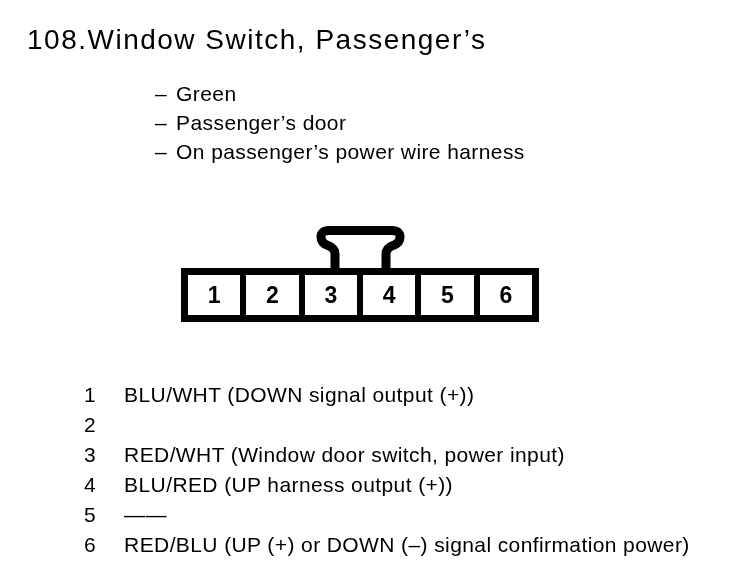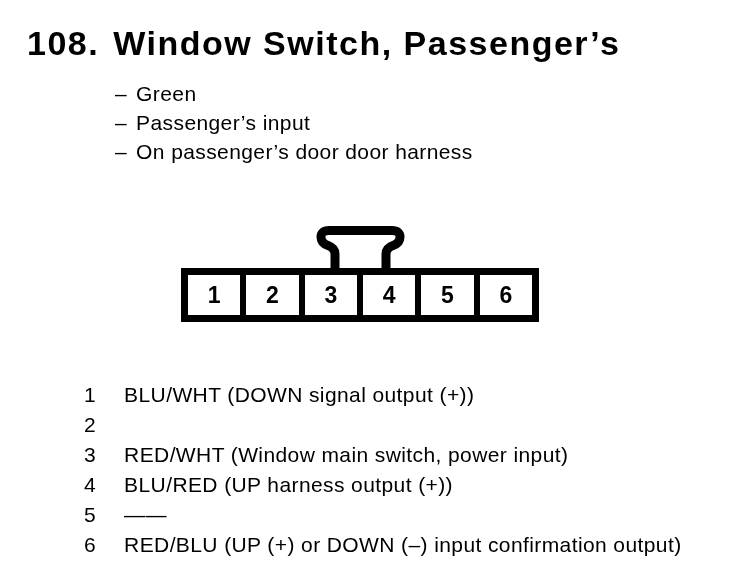--- a/index.html
+++ b/index.html
@@ -17,37 +17,37 @@
     overflow: hidden;
   }
 
   
   .heading {
     position: absolute;
     left: 27px;
     top: 24px;
     display: flex;
     align-items: baseline;
-    font-weight: bold;
-    font-size: 34px;
+    font-weight: normal;
+    font-size: 28px;
     letter-spacing: 1.5px;
     white-space: nowrap;
   }
-  .heading .h-title { margin-left: 14px; }
+  .heading .h-title { }
 
   
   .details {
     position: absolute;
     left: 115px;
     top: 79px;
     font-size: 21px;
     line-height: 29px;
     letter-spacing: 0.4px;
   }
-  .detail-row { white-space: nowrap; }
+  .detail-row { white-space: nowrap; margin-left: 40px; }
   .dash { margin-right: 9px; }
 
   
   .connector { position: absolute; left: 0; top: 0; }
   .tab-svg {
     position: absolute;
     left: 295px;
     top: 221px;
   }
   .conn-body {
@@ -93,24 +93,24 @@
   <div class="heading">
     <span class="h-num">108.</span>
     <span class="h-title">Window Switch, Passenger’s</span>
   </div>
 
   <div class="details">
     <div class="detail-row">
       <span class="dash">–</span><span>Green</span>
     </div>
     <div class="detail-row">
-      <span class="dash">–</span><span>Passenger’s input</span>
+      <span class="dash">–</span><span>Passenger’s door</span>
     </div>
     <div class="detail-row">
-      <span class="dash">–</span><span>On passenger’s door door harness</span>
+      <span class="dash">–</span><span>On passenger’s power wire harness</span>
     </div>
   </div>
 
   <div class="connector">
     <svg class="tab-svg" width="130" height="54" viewBox="295 221 130 54" aria-hidden="true">
       <path d="M 335 276 L 335 254 Q 335 248 328 245.5 Q 321 243 321 237 Q 321 230.5 329 230.5 L 392 230.5 Q 400 230.5 400 237 Q 400 243 393 245.5 Q 386 248 386 254 L 386 276 Z" fill="#ffffff" stroke="#000000" stroke-width="9" stroke-linejoin="round"></path>
     </svg>
     <div class="conn-body">
       <div class="pin-cell">1</div>
       <div class="pin-cell">2</div>
@@ -124,29 +124,29 @@
   <div class="pinout">
     <div class="pin-row">
       <span class="pin-num">1</span>
       <span class="pin-desc">BLU/WHT (DOWN signal output (+))</span>
     </div>
     <div class="pin-row">
       <span class="pin-num">2</span>
     </div>
     <div class="pin-row">
       <span class="pin-num">3</span>
-      <span class="pin-desc">RED/WHT (Window main switch, power input)</span>
+      <span class="pin-desc">RED/WHT (Window door switch, power input)</span>
     </div>
     <div class="pin-row">
       <span class="pin-num">4</span>
       <span class="pin-desc">BLU/RED (UP harness output (+))</span>
     </div>
     <div class="pin-row">
       <span class="pin-num">5</span>
       <span class="pin-desc">——</span>
     </div>
     <div class="pin-row">
       <span class="pin-num">6</span>
-      <span class="pin-desc">RED/BLU (UP (+) or DOWN (–) input confirmation output)</span>
+      <span class="pin-desc">RED/BLU (UP (+) or DOWN (–) signal confirmation power)</span>
     </div>
   </div>
 
 </div>
 
 </body></html>

